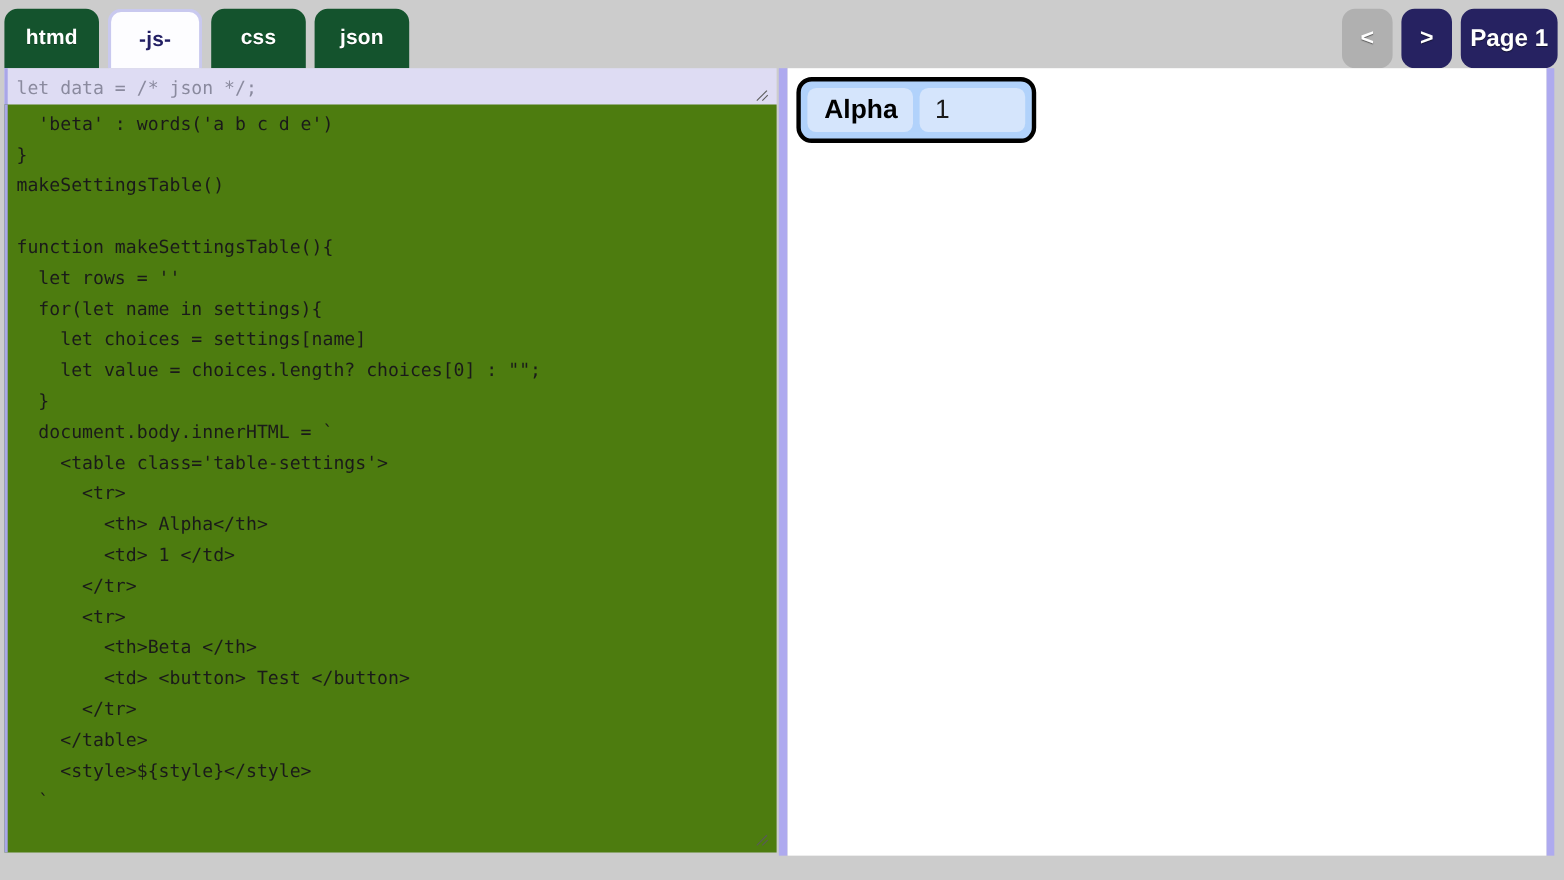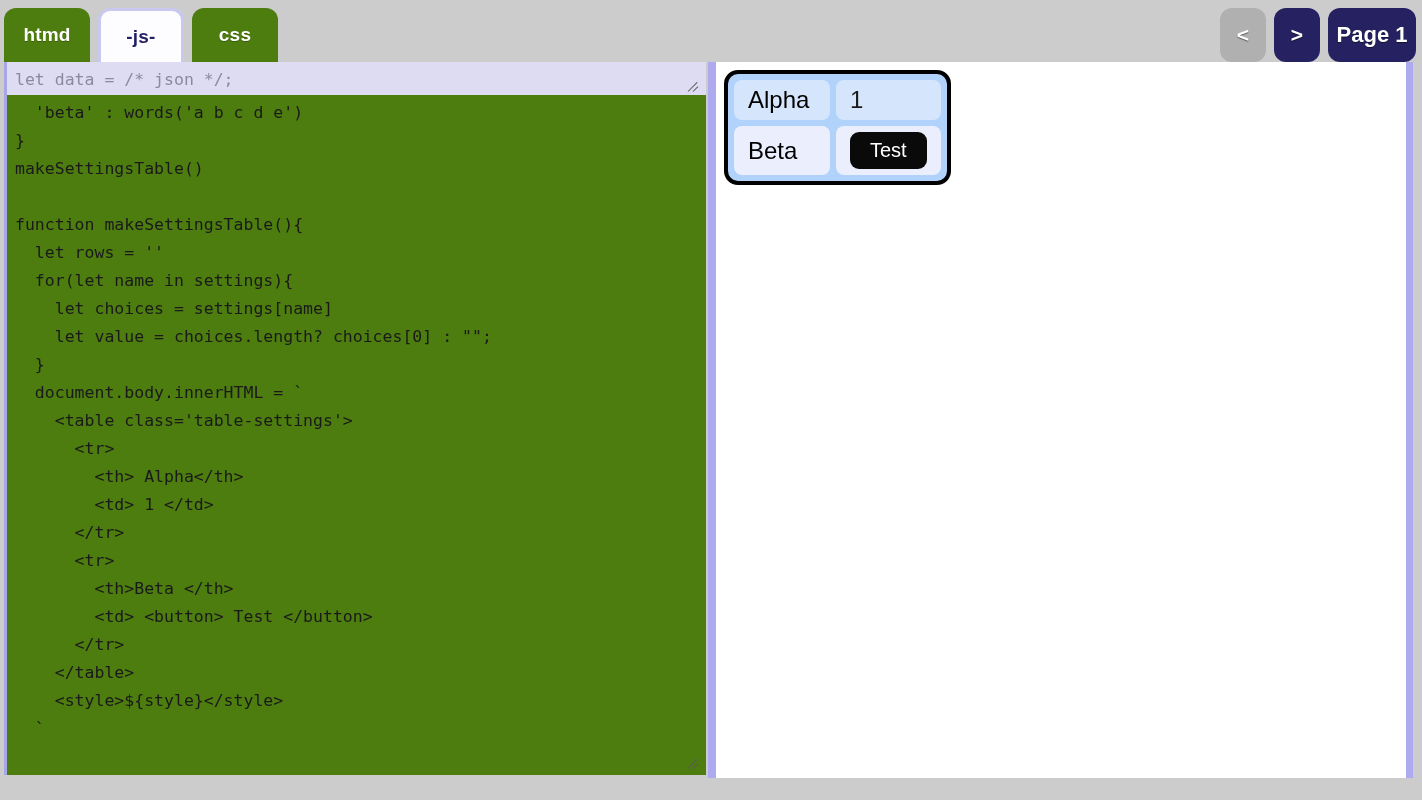--- a/index.html
+++ b/index.html
@@ -27,21 +27,21 @@
   .tabs {
     position: absolute;
     left: 4px; top: 8px;
     display: flex;
     gap: 8px;
   }
   .tab {
     width: 86px;
     height: 54px;
     border-radius: 12px 12px 0 0;
-    background: #4d7c0f;
+    background: #14532d;
     color: #ffffff;
     font-size: 19px;
     font-weight: bold;
     display: flex;
     align-items: center;
     justify-content: center;
     box-sizing: border-box;
     border: none;
     cursor: pointer;
     letter-spacing: .2px;
@@ -182,21 +182,21 @@
     font-size: 24px;
     text-align: left;
     min-width: 96px;
     height: 36px;
     box-sizing: border-box;
   }
   table.table-settings tr:nth-child(1) th,
   table.table-settings tr:nth-child(1) td { background: #d5e5fc; }
   table.table-settings tr:nth-child(2) th,
   table.table-settings tr:nth-child(2) td { background: #ebeffd; }
-  table.table-settings th { font-weight: normal; color: #000000; text-align: left; }
+  table.table-settings th { font-weight: bold; color: #000000; text-align: right; }
   table.table-settings td { font-weight: normal; color: #1a1a1a; }
 
   table.table-settings td button {
     background: #0a0a0a;
     color: #ffffff;
     border: none;
     border-radius: 9px;
     font-size: 20px;
     padding: 7px 20px;
     cursor: pointer;
@@ -213,20 +213,21 @@
 </style>
 </head>
 <body>
 
 <div id="topbar">
 
   <div class="tabs">
     <button class="tab">htmd</button>
     <button class="tab active">-js-</button>
     <button class="tab">css</button>
+    <button class="tab">json</button>
   </div>
 
   <div class="pager">
     <button class="pgbtn prev">&lt;</button>
     <button class="pgbtn next">&gt;</button>
     <button class="pgbtn page">Page 1</button>
   </div>
 
 </div>
 
@@ -267,25 +268,19 @@
 <div id="divider"></div>
 
 <div id="preview">
 
   <table class="table-settings">
     <tbody>
         <tr>
       <th>Alpha</th>
       <td>1</td>
     </tr>
-    <tr>
-      <th>Beta</th>
-      <td>
-        <button>Test</button>
-      </td>
-    </tr>
   </tbody>
     </table>
 
 </div>
 <div id="preview-scrollbar"></div>
 
 <div id="bottom-strip"></div>
 
 </body></html>

